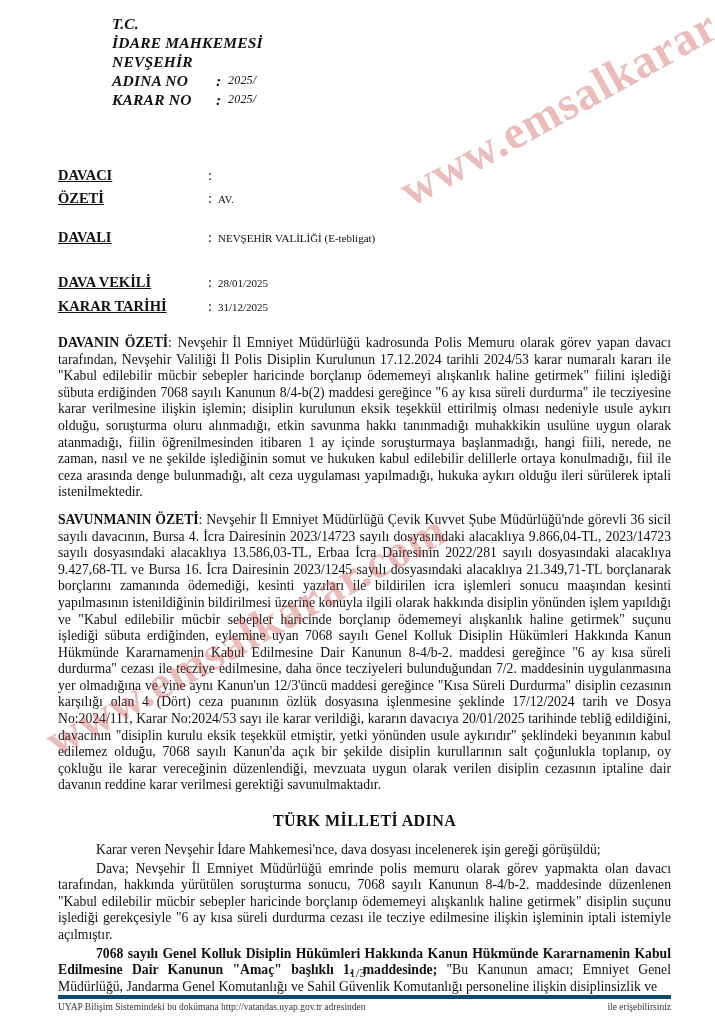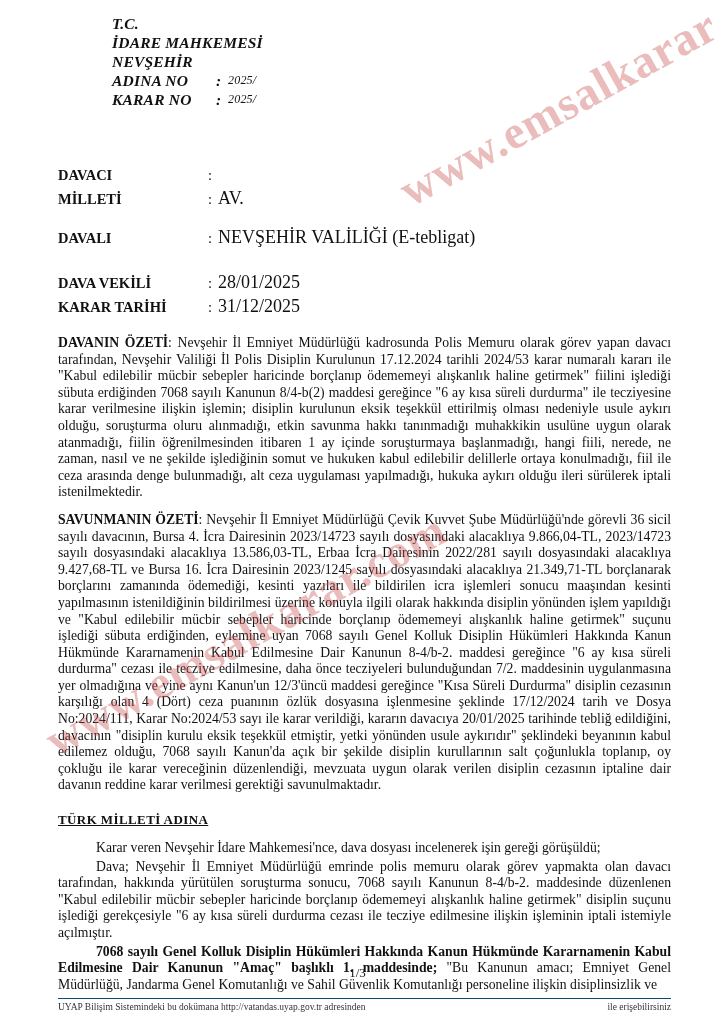--- a/index.html
+++ b/index.html
@@ -92,66 +92,67 @@
     display: flex;
     align-items: baseline;
     line-height: 21px;
     margin-bottom: 2px;
   }
   .field-label {
     font-weight: bold;
     font-size: 14.5px;
     width: 150px;
     flex: 0 0 150px;
+    text-decoration: underline;
   }
   .field-colon {
     font-size: 14.5px;
     width: 10px;
     flex: 0 0 10px;
   }
   .field-value {
-    font-size: 18px;
+    font-size: 11px;
   }
   .gap8 { height: 9px; }
   .gap14 { height: 15px; }
   .gap20 { height: 21px; }
 
   .para {
     font-size: 13.7px;
     line-height: 16.6px;
     text-align: justify;
     text-justify: inter-word;
     margin: 0 0 2px 0;
     hyphens: none;
   }
   .para .lead {
     font-weight: bold;
   }
   .indent { text-indent: 38px; }
   .center-title {
-    font-weight: bold;
-    font-size: 13px;
+    text-align: center;
+    font-weight: bold;
+    font-size: 16px;
     letter-spacing: 0.4px;
     margin: 18px 0 12px 0;
-    text-decoration: underline;
   }
   .pagenum {
     position: absolute;
     left: 0;
     right: 0;
     bottom: 43px;
     text-align: center;
     font-size: 13px;
   }
   .footer {
     position: absolute;
     left: 58px;
     right: 44px;
     bottom: 12px;
-    border-top: 1px solid #0c4a6e;
+    border-top: 4px solid #0c4a6e;
     padding-top: 3px;
     display: flex;
     justify-content: space-between;
     font-size: 9.5px;
     color: #333;
   }
   .content-wrap { position: relative; z-index: 1; }
   b { font-weight: bold; }
 </style>
 </head>
@@ -184,21 +185,21 @@
 
     <div class="spacer-lg"></div>
 
     <div class="field-block">
       <div class="field-row">
         <span class="field-label">DAVACI</span>
         <span class="field-colon">:</span>
         <span class="field-value"></span>
       </div>
       <div class="field-row">
-        <span class="field-label">MİLLETİ</span>
+        <span class="field-label">ÖZETİ</span>
         <span class="field-colon">:</span>
         <span class="field-value">AV.</span>
       </div>
       <div class="gap14"></div>
       <div class="field-row">
         <span class="field-label">DAVALI</span>
         <span class="field-colon">:</span>
         <span class="field-value">NEVŞEHİR VALİLİĞİ (E-tebligat)</span>
       </div>
       <div class="gap20"></div>

